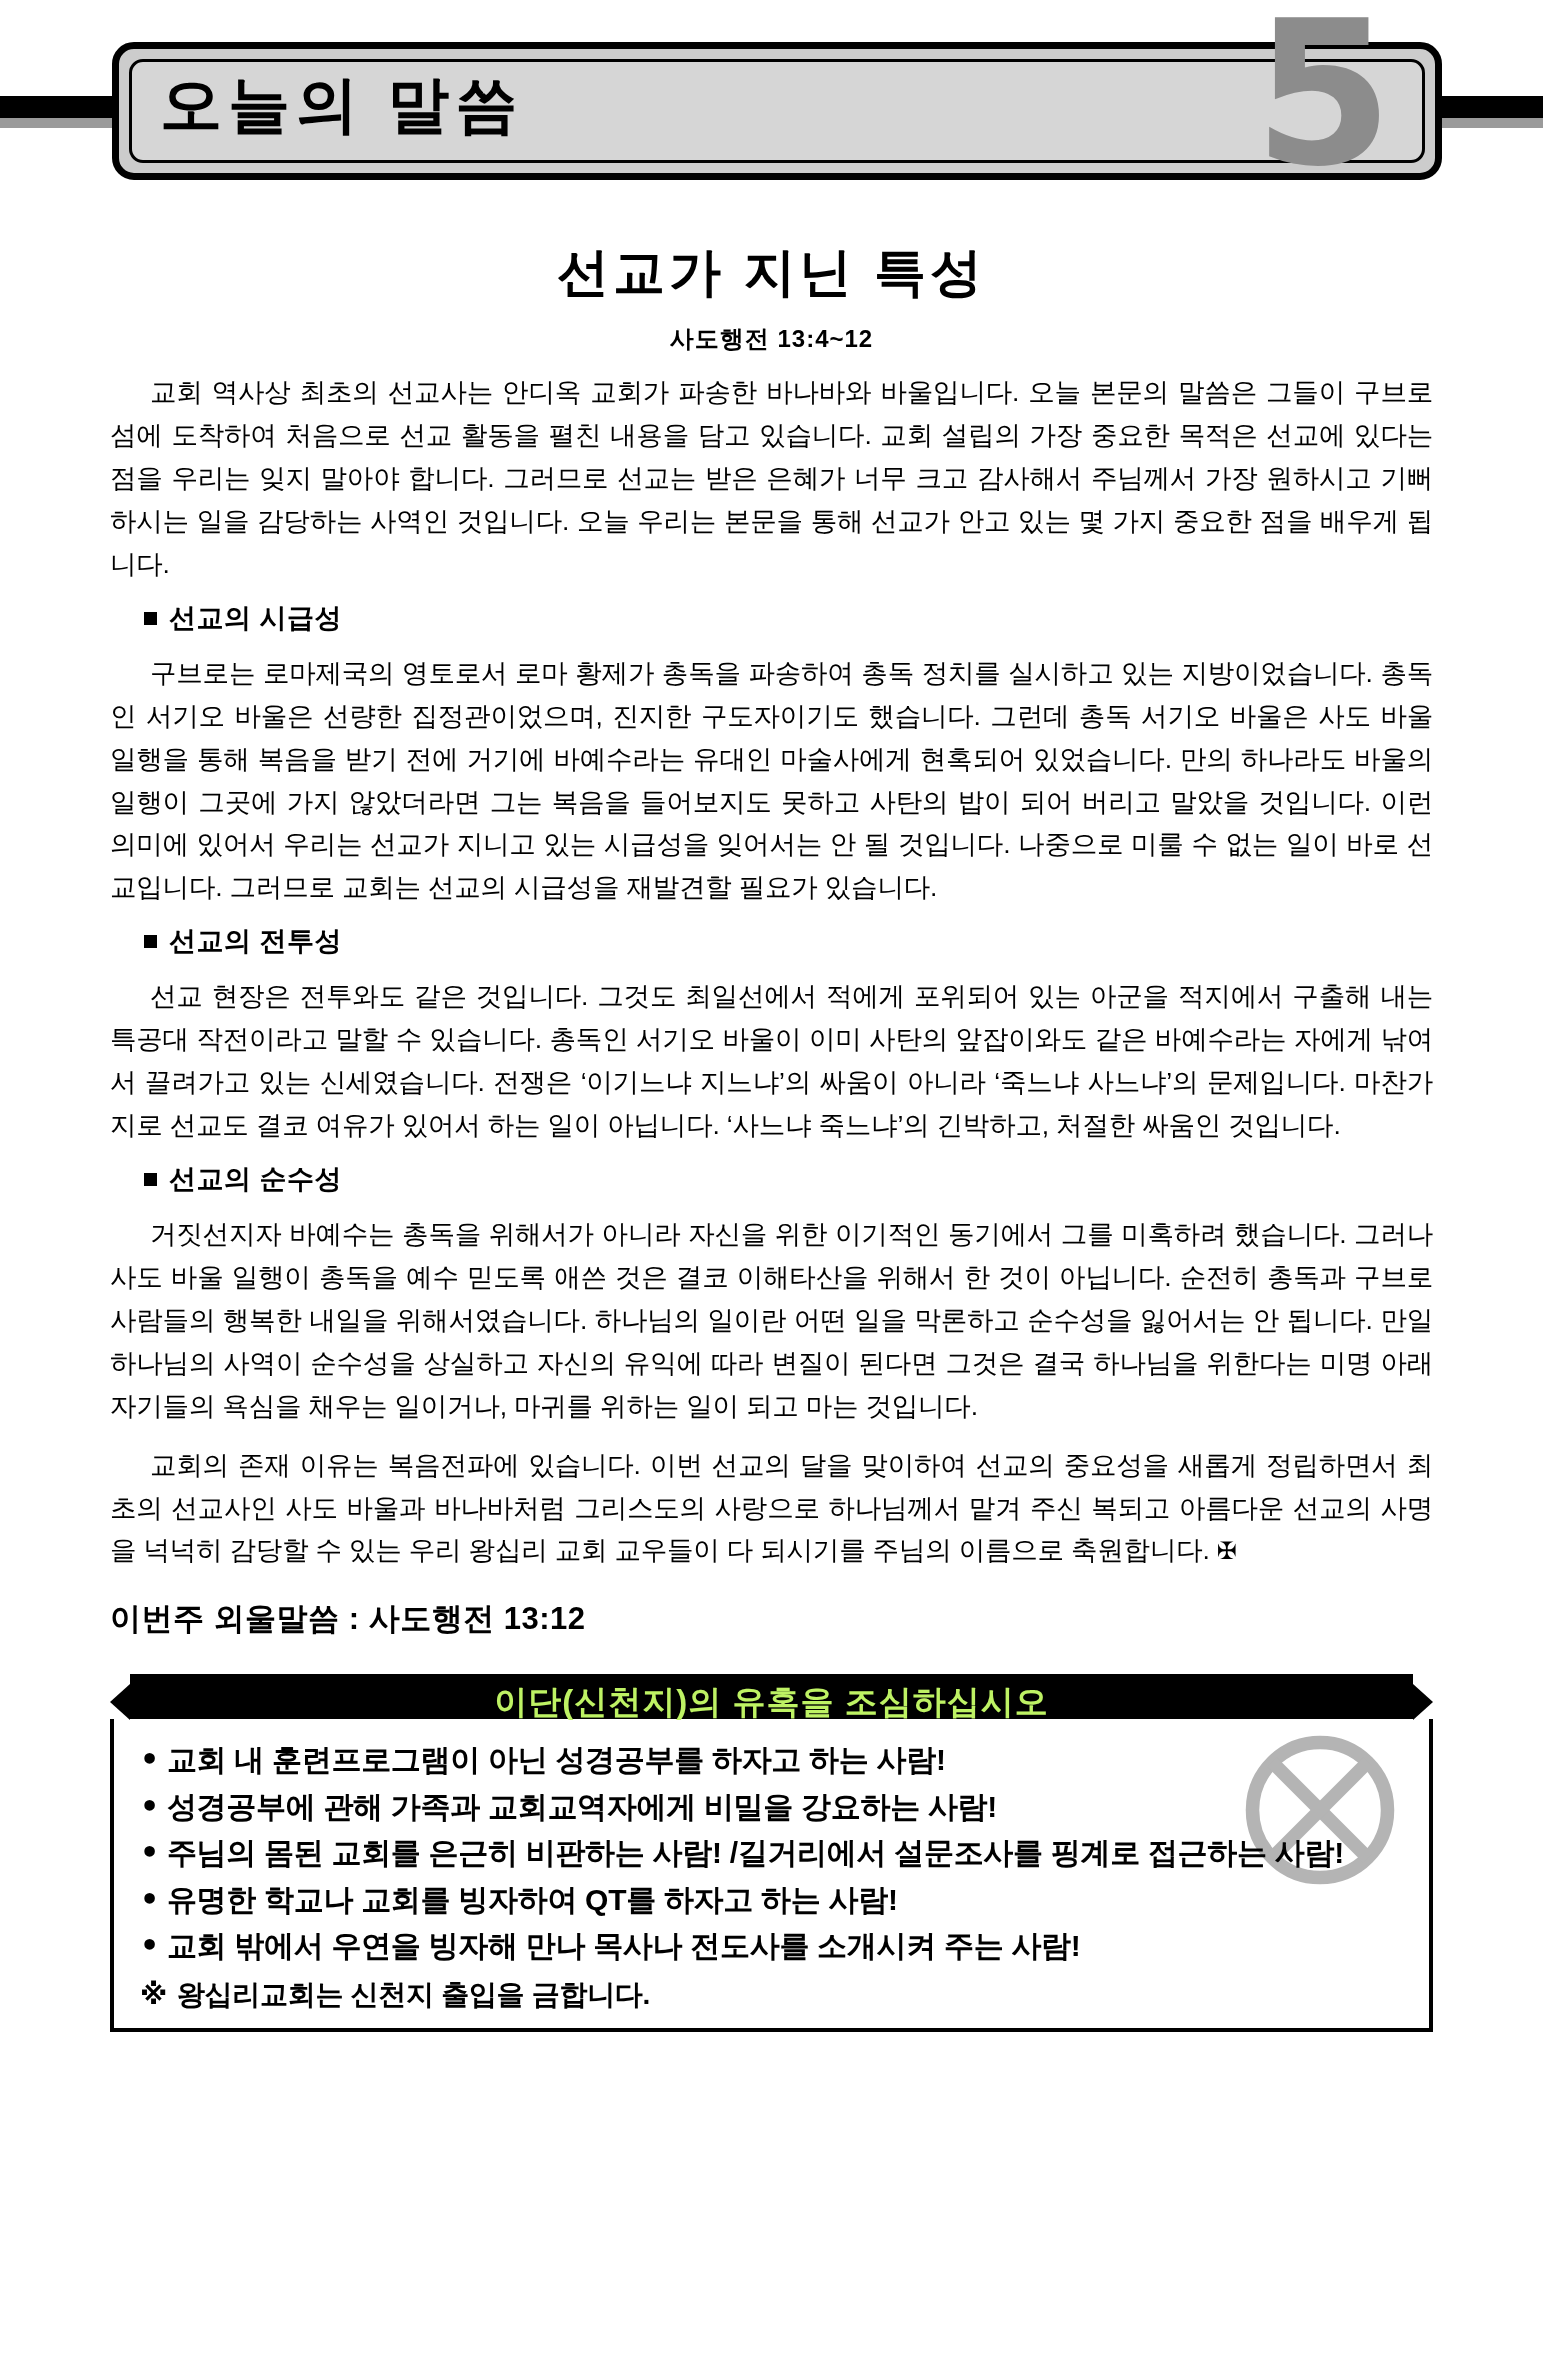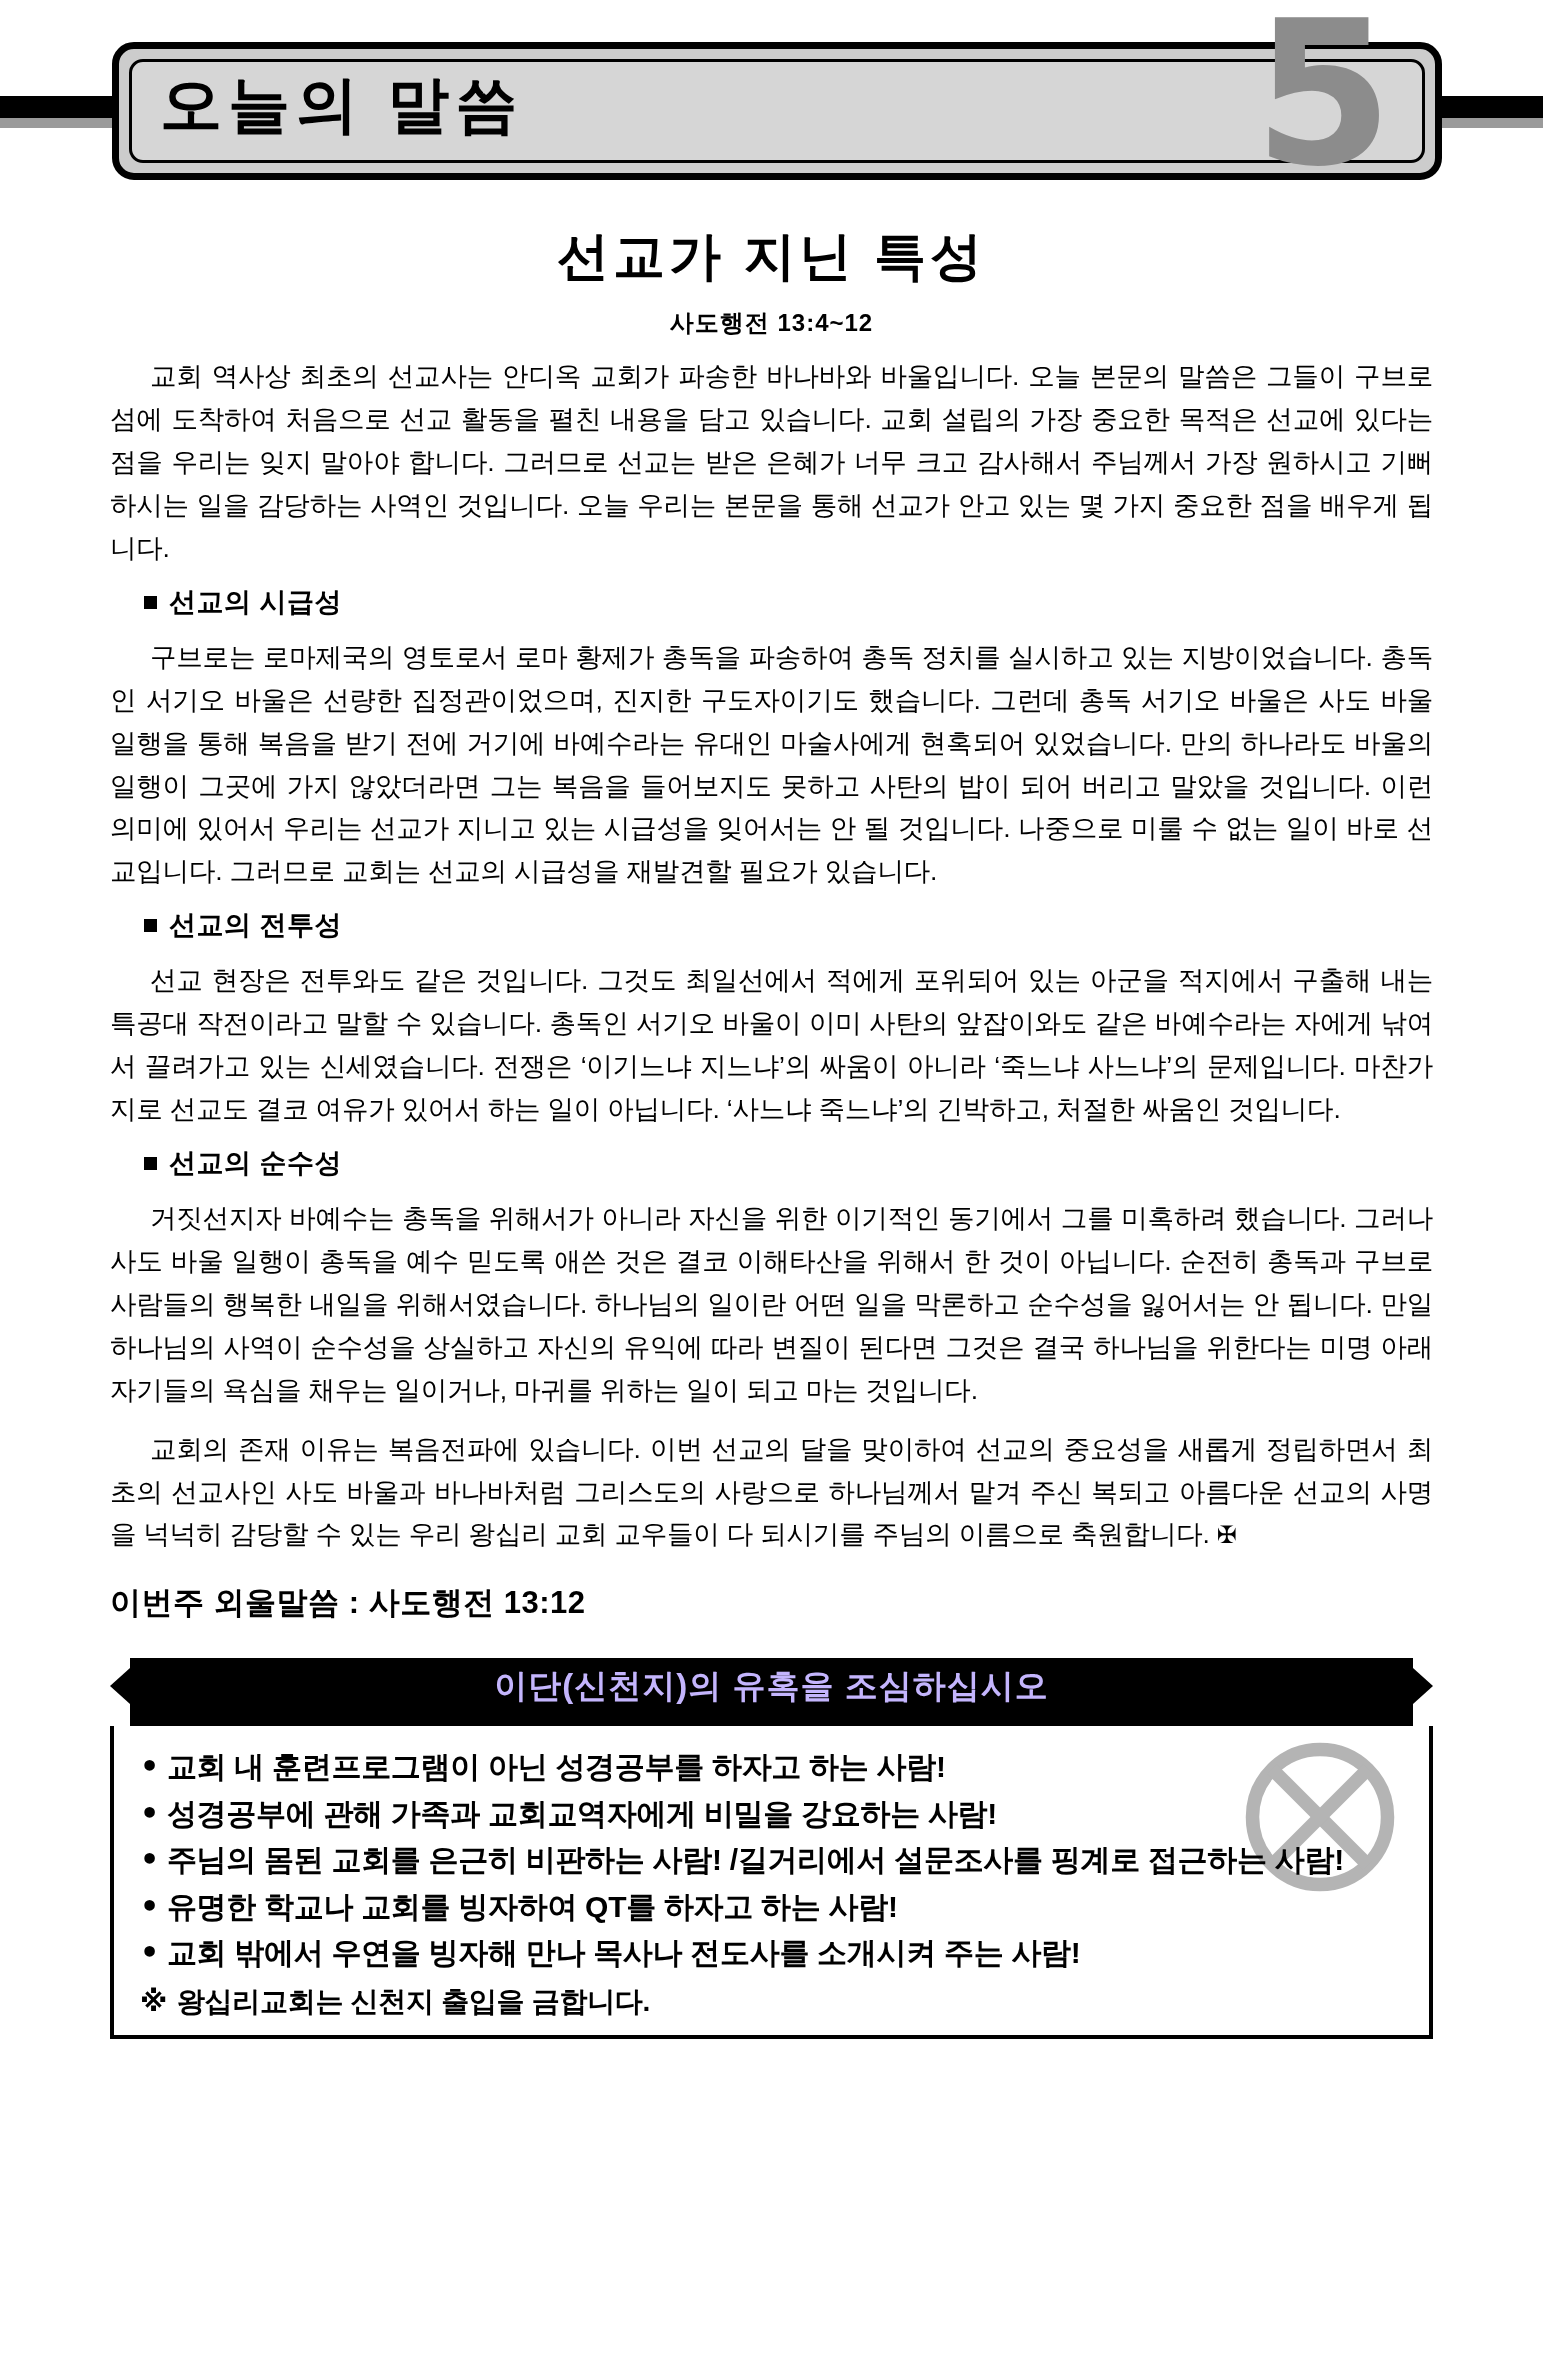--- a/index.html
+++ b/index.html
@@ -90,21 +90,21 @@
   
   .content {
     padding: 0 110px;
     box-sizing: border-box;
   }
   .doc-title {
     text-align: center;
     font-size: 52px;
     font-weight: bold;
     letter-spacing: 4px;
-    margin-top: 28px;
+    margin-top: 44px;
     line-height: 1.1;
   }
   .doc-verse {
     text-align: center;
     font-size: 24px;
     font-weight: bold;
     letter-spacing: 1px;
     margin-top: 22px;
   }
 
@@ -142,23 +142,23 @@
     font-size: 24px;
   }
 
   
   .warn-wrap {
     margin: 34px 0 0 0;
     position: relative;
   }
   .ribbon {
     position: relative;
-    height: 68px;
+    height: 45px;
     background: #000;
-    color: #c4b5fd;
+    color: #bef264;
     text-align: center;
     font-size: 33px;
     font-weight: bold;
     line-height: 56px;
     letter-spacing: 1px;
     margin: 0 20px;
   }
   .ribbon::before,
   .ribbon::after {
     content: "";

